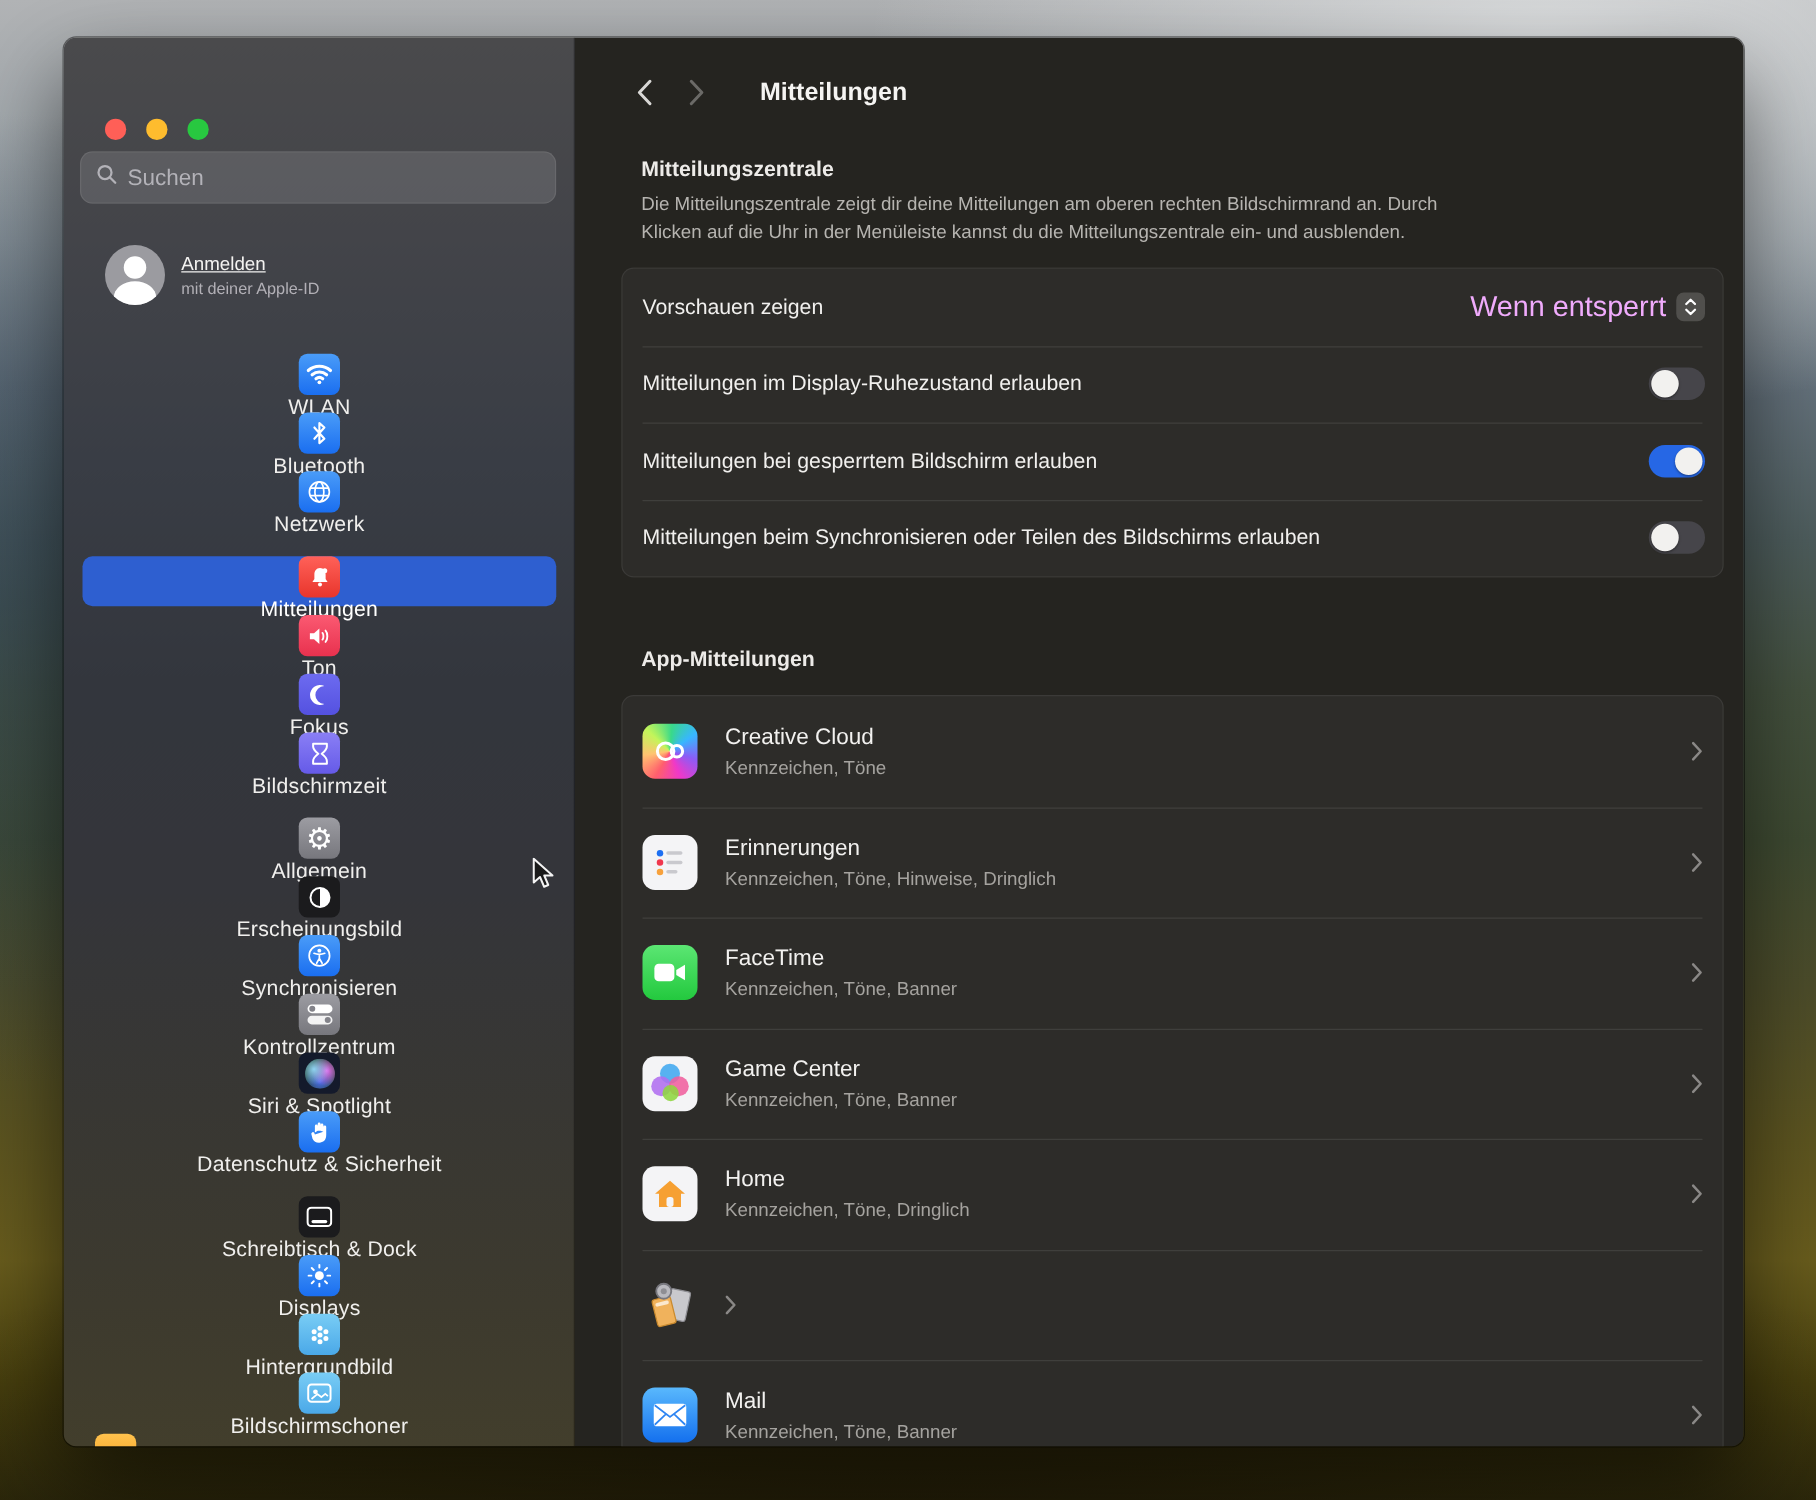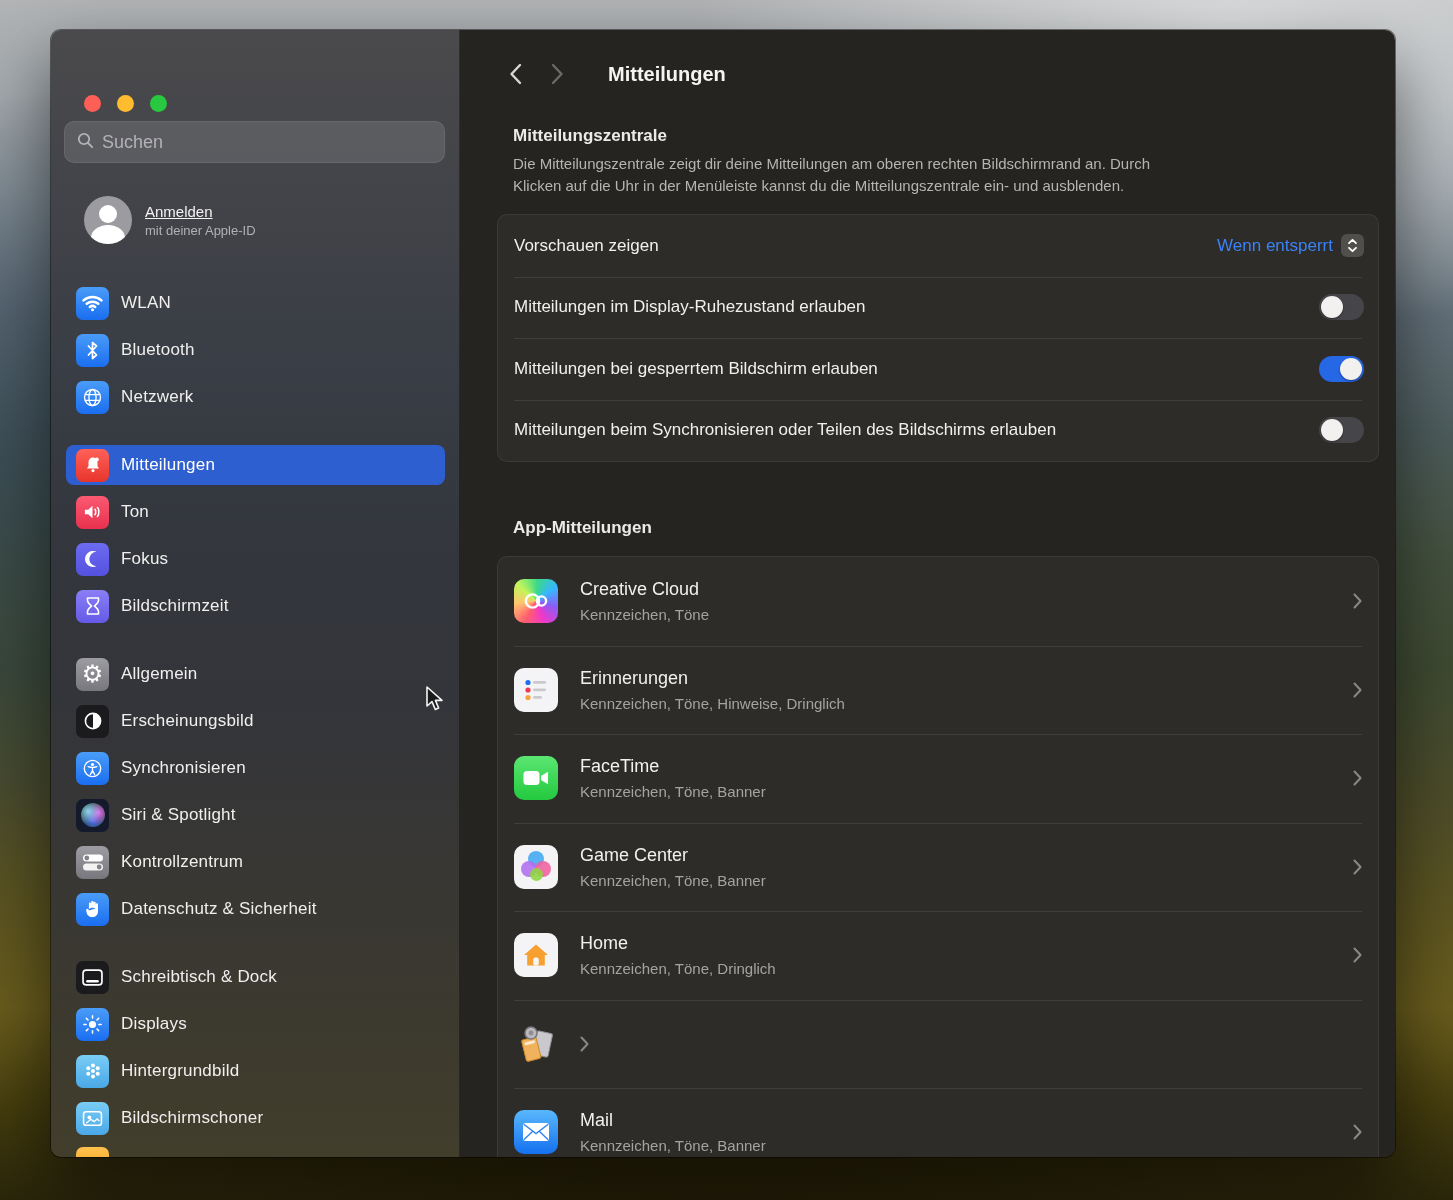--- a/index.html
+++ b/index.html
@@ -46,21 +46,21 @@
   .avatar .head { position:absolute; left:15px; top:9px; width:18px; height:18px;
     border-radius:50%; background:#fff; }
   .avatar .body { position:absolute; left:7px; top:29px; width:34px; height:26px;
     border-radius:50% 50% 0 0; background:#fff; }
   .acct-title { font-size:15px; color:#f4f3f1; font-weight:500;text-decoration:underline; }
   .acct-sub { font-size:13px; color:#b2b0b6; margin-top:3px;text-align:center; }
   .nav { position:absolute; top:253px; left:15px; width:379px; }
   .nav-gap { height:21px; }
   .item {
     height:40px; border-radius:8px; display:flex; align-items:center;
-    gap:12px; padding:0 10px; margin-bottom:7px; cursor:default;
+    padding:0 10px; margin-bottom:7px; cursor:default;flex-direction:column;
   }
   .item.selected { background:#2e5fd0; }
   .item .label { font-size:17px; color:#f0efed; letter-spacing:.2px; white-space:nowrap; }
   .item.selected .label { color:#fff; }
   .tile { width:33px; height:33px; border-radius:7px; flex:0 0 auto;
     display:flex; align-items:center; justify-content:center; overflow:hidden; }
   .partial-tile { position:absolute; left:25px; top:1117px; width:33px; height:33px;
     border-radius:7px; background:linear-gradient(180deg,#ffc24d,#f09a1e); }
   
   .content { flex:1; background:#252420; position:relative; }
@@ -76,21 +76,21 @@
     margin-top:17px; width:882px; background:#2d2c29;
     border:1px solid rgba(255,255,255,.07); border-radius:10px;
   }
   .group2 { margin-top:18px; }
   .srow { height:61.5px; display:flex; align-items:center;
     justify-content:space-between; padding:0 14px 0 16px; position:relative;text-align:center; }
   .srow + .srow::before { content:""; position:absolute; left:16px; right:16px; top:0;
     height:1px; background:rgba(255,255,255,.09); }
   .srow .rlabel { font-size:17px; color:#f1f0ee; }
   .sel-wrap { display:flex; align-items:center; gap:8px; }
-  .sel-value { font-size:17px; color:#3b82f6; }
+  .sel-value { font-size:23px; color:#f0abfc; }
   .stepper { width:23px; height:23px; border-radius:6px; background:#504f4c;
     display:flex; align-items:center; justify-content:center; }
   .toggle { width:45px; height:26px; border-radius:13px; background:#46454a;
     position:relative; transition:none; flex:0 0 auto; }
   .toggle .knob { position:absolute; top:2px; left:2px; width:22px; height:22px;
     border-radius:50%; background:#f2f1ef; box-shadow:0 1px 2px rgba(0,0,0,.4); }
   .toggle.on { background:#2667e5; }
   .toggle.on .knob { left:21px; }
   
   .arow { height:88.5px; display:flex; align-items:center; padding:0 16px; position:relative; }
@@ -237,35 +237,35 @@
         <div class="tile" style="background:linear-gradient(180deg,#4a9cf8,#1a6ef0)">
           <svg width="21" height="21" viewBox="0 0 20 20" fill="none" stroke="#fff" stroke-width="1.3" stroke-linecap="round">
               <circle cx="10" cy="10" r="7.8"></circle>
               <circle cx="10" cy="6.2" r="1.5" fill="#fff" stroke="none"></circle>
               <path d="M5.9 8.2 C8.5 9.2 11.5 9.2 14.1 8.2 M10 9.1 V12.1 M10 12.1 L7.9 15.8 M10 12.1 L12.1 15.8"></path>
             </svg>
         </div>
         <span class="label">Synchronisieren</span>
       </div>
       <div class="item">
-        <div class="tile siri-tile">
-            <div class="siri-orb"></div>
-          </div>
-        <span class="label">Siri &amp; Spotlight</span>
-      </div>
-      <div class="item">
         <div class="tile" style="background:linear-gradient(180deg,#9c9ca2,#77777d)">
           <svg width="22" height="19" viewBox="0 0 22 19">
               <rect x="1" y="1.5" width="20" height="7" rx="3.5" fill="#fff"></rect>
               <circle cx="4.8" cy="5" r="2.4" fill="#83838a"></circle>
               <rect x="1" y="10.5" width="20" height="7" rx="3.5" fill="#fff" opacity=".9"></rect>
               <circle cx="17.2" cy="14" r="2.4" fill="#83838a"></circle>
             </svg>
         </div>
         <span class="label">Kontrollzentrum</span>
+      </div>
+      <div class="item">
+        <div class="tile siri-tile">
+            <div class="siri-orb"></div>
+          </div>
+        <span class="label">Siri &amp; Spotlight</span>
       </div>
       <div class="item">
         <div class="tile" style="background:linear-gradient(180deg,#4a9cf8,#1a6ef0)">
           <svg width="17" height="20" viewBox="0 0 18 20" fill="#fff">
               <path d="M5.2 10 V4.4 a1.2 1.2 0 0 1 2.4 0 V8.6 M7.6 8.6 V2.8 a1.2 1.2 0 0 1 2.4 0 V8.6 M10 8.6 V3.6 a1.2 1.2 0 0 1 2.4 0 V9.4 M12.4 9.4 V5.2 a1.2 1.2 0 0 1 2.4 0 V12.2 c0 4.4 -2.5 6.4 -6 6.4 c-2.9 0 -4.4 -1.2 -5.6 -3.3 L2.3 11.7 a1.35 1.35 0 0 1 2.3 -1.4 L5.2 11.6 Z"></path>
             </svg>
         </div>
         <span class="label">Datenschutz &amp; Sicherheit</span>
       </div>
 

